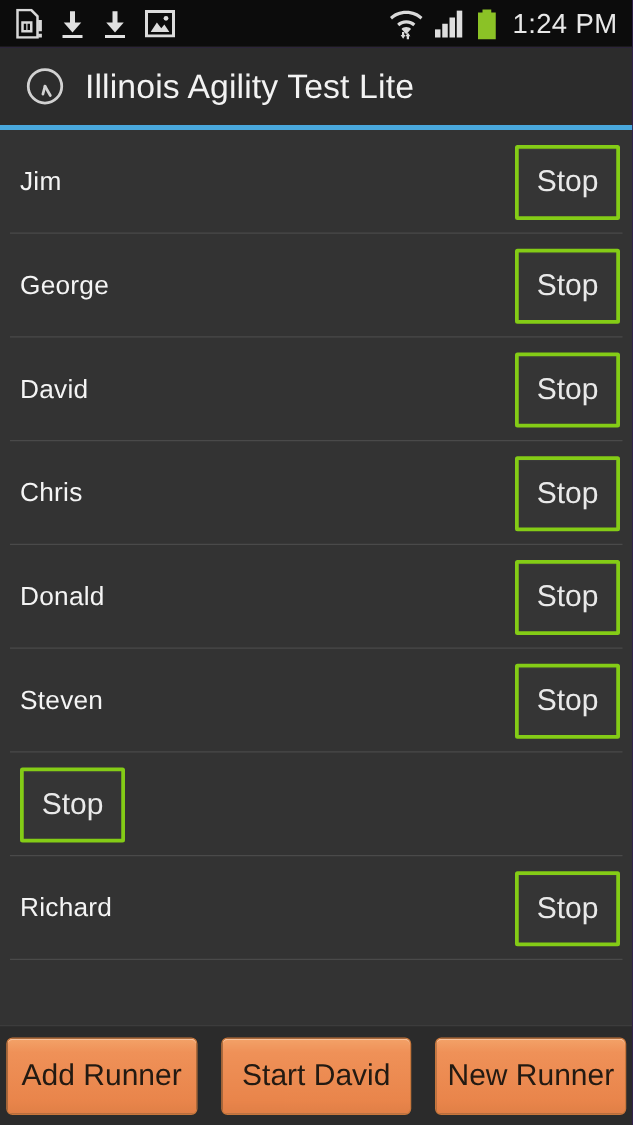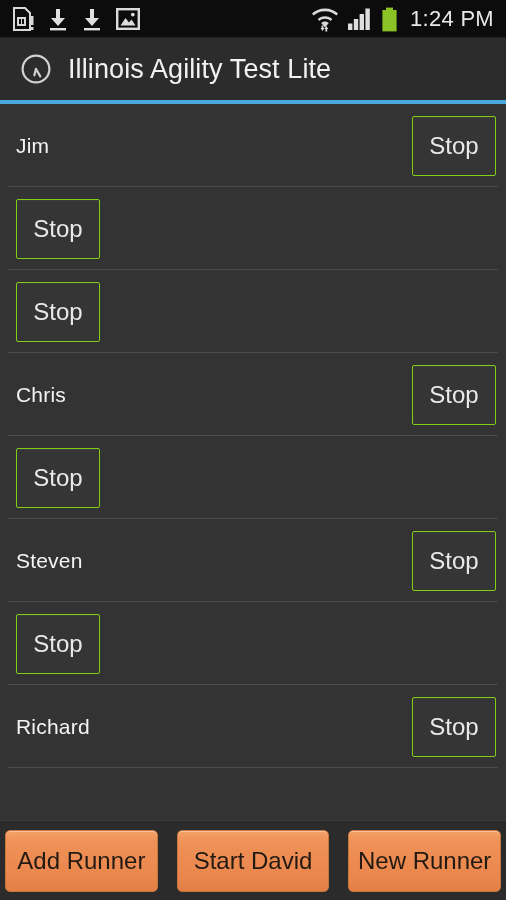--- a/index.html
+++ b/index.html
@@ -118,21 +118,21 @@
     letter-spacing: 0.2px;
     flex: 1 1 auto;
     white-space: nowrap;
     overflow: hidden;
   }
   .stop-button {
     flex: 0 0 auto;
     min-width: 84px;
     height: 60px;
     background: #353535;
-    border: 1px solid #84cc16;
+    border: 3px solid #84cc16;
     border-radius: 2px;
     color: #e9e9e9;
     font-family: "Liberation Sans", sans-serif;
     font-size: 24px;
     display: flex;
     align-items: center;
     justify-content: center;
     box-sizing: border-box;
     padding: 0 10px;
     margin-right: 2px;
@@ -241,30 +241,33 @@
     <div id="actionbar-title">Illinois Agility Test Lite</div>
   </div>
   <div id="accent-line"></div>
 
   <div id="list">
       <div class="row">
         <div class="row-name">Jim</div>
         <div class="stop-button">Stop</div>
       </div>
       <div class="row">
-        <div class="stop-button">Stop</div>
-      </div>
-      <div class="row">
+        <div class="row-name">George</div>
+        <div class="stop-button">Stop</div>
+      </div>
+      <div class="row">
+        <div class="row-name">David</div>
         <div class="stop-button">Stop</div>
       </div>
       <div class="row">
         <div class="row-name">Chris</div>
         <div class="stop-button">Stop</div>
       </div>
       <div class="row">
+        <div class="row-name">Donald</div>
         <div class="stop-button">Stop</div>
       </div>
       <div class="row">
         <div class="row-name">Steven</div>
         <div class="stop-button">Stop</div>
       </div>
       <div class="row">
         <div class="stop-button">Stop</div>
       </div>
       <div class="row">

